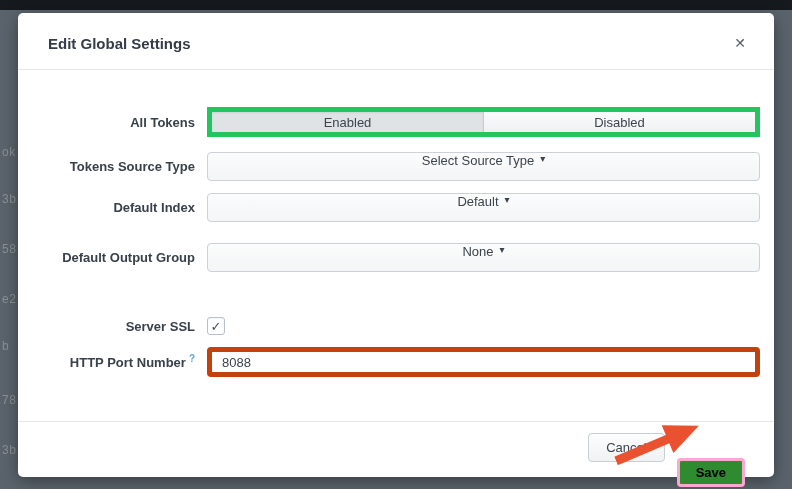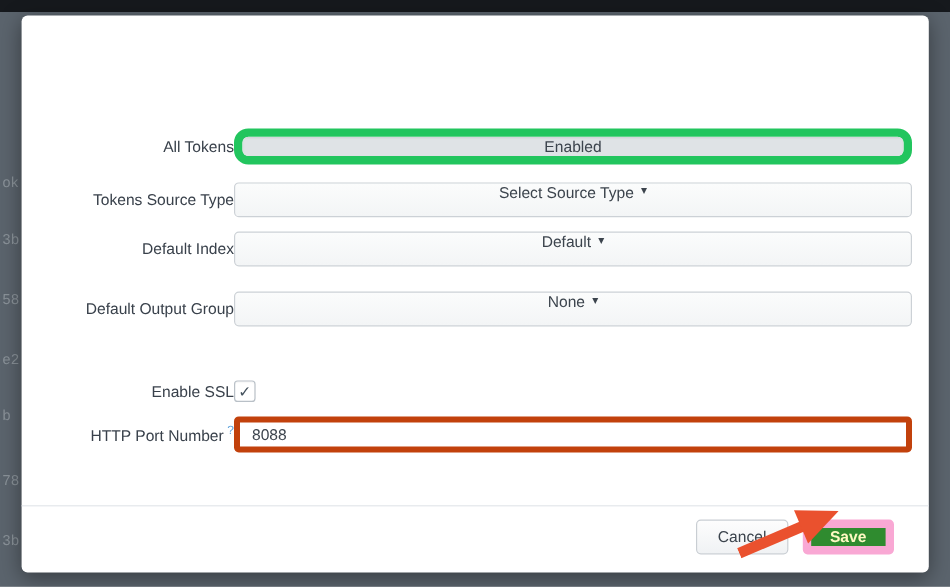--- a/index.html
+++ b/index.html
@@ -35,31 +35,31 @@
   .modal-close {
     position: absolute; right: 26px; top: 21px;
     font-size: 14px; color: #575f68; cursor: pointer; line-height: 1;
     padding: 2px;
   }
   .row {
     position: absolute; left: 27px; right: 14px;
     display: flex; align-items: center;
   }
   .row-label {
-    width: 150px; flex: none; text-align: right; margin-right: 0;
-    font-size: 13px; color: #39414b; white-space: nowrap;
+    width: 150px; flex: none; text-align: right; margin-right: 12px;
+    font-size: 13px; color: #39414b; white-space: nowrap; font-weight: bold;
   }
   .row-control { flex: 1; min-width: 0; }
   .help-sup {
     color: #62a4dc; font-size: 10px; vertical-align: super; margin-left: 3px;
   }
   
   .segmented {
     display: flex; height: 30px; width: 100%;
-    border: 7px solid #22c55e; border-radius: 12px; overflow: hidden;
+    border: 5px solid #22c55e; border-radius: 0; overflow: hidden;
     background: #ffffff;
   }
   .seg-btn {
     flex: 1; display: flex; align-items: center; justify-content: center;
     font-size: 13px; color: #3c444d; cursor: pointer;
     background: linear-gradient(#fafbfc, #eef1f3);
   }
   .seg-btn.selected {
     background: #dfe3e6;
     box-shadow: inset 0 1px 2px rgba(0,0,0,0.08);
@@ -97,22 +97,23 @@
   .btn {
     height: 29px; border-radius: 4px; font-size: 13px; cursor: pointer;
     font-family: "Liberation Sans", sans-serif;
     display: inline-flex; align-items: center; justify-content: center;
   }
   .btn-cancel {
     padding: 0 17px; border: 1px solid #c9ced3; color: #3c444d;
     background: linear-gradient(#fdfdfd, #f0f2f4);
   }
   .btn-save {
-    padding: 0 16px; border: 7px solid #f9a8d4; color: #fef9c3; font-weight: bold;
+    padding: 0 16px; border: 3px solid #f9a8d4; color: #000000; font-weight: bold;
     background: #2f8b2f;
+    margin-top: 25px;
   }
   
   .annotation-arrow {
     position: absolute; left: 616px; top: 444px; width: 90px; height: 34px;
     z-index: 10; transform: rotate(-23deg); transform-origin: 0 50%;
     pointer-events: none;
   }
 </style>
 </head>
 <body>
@@ -122,26 +123,31 @@
 <span class="backdrop-fragment" style="top:145px">ok</span>
 <span class="backdrop-fragment" style="top:192px">3b</span>
 <span class="backdrop-fragment" style="top:242px">58</span>
 <span class="backdrop-fragment" style="top:292px">e2</span>
 <span class="backdrop-fragment" style="top:339px">b</span>
 <span class="backdrop-fragment" style="top:393px">78</span>
 <span class="backdrop-fragment" style="top:443px">3b</span>
 
 <div class="modal">
 
+  <div class="modal-header">
+    <div class="modal-title">Edit Global Settings</div>
+    <div class="modal-close">✕</div>
+  </div>
 
   <div class="row" style="top:94px; height:30px">
     <div class="row-label">All Tokens</div>
     <div class="row-control">
       <div class="segmented">
         <div class="seg-btn selected">Enabled</div>
+        <div class="seg-btn">Disabled</div>
       </div>
     </div>
   </div>
 
   <div class="row" style="top:139px; height:29px">
     <div class="row-label">Tokens Source Type</div>
     <div class="row-control">
       <div class="dropdown">
         <span>Select Source Type</span>
         <span class="caret">▾</span>
@@ -164,21 +170,21 @@
     <div class="row-control">
       <div class="dropdown">
         <span>None</span>
         <span class="caret">▾</span>
       </div>
     </div>
   </div>
 
 
   <div class="row" style="top:300px; height:26px">
-    <div class="row-label">Enable SSL</div>
+    <div class="row-label">Server SSL</div>
     <div class="row-control">
       <div class="checkbox">
         <span class="check">✓</span>
       </div>
     </div>
   </div>
 
   <div class="row" style="top:334px; height:30px">
     <div class="row-label">
       <span>HTTP Port Number</span><span class="help-sup">?</span>

